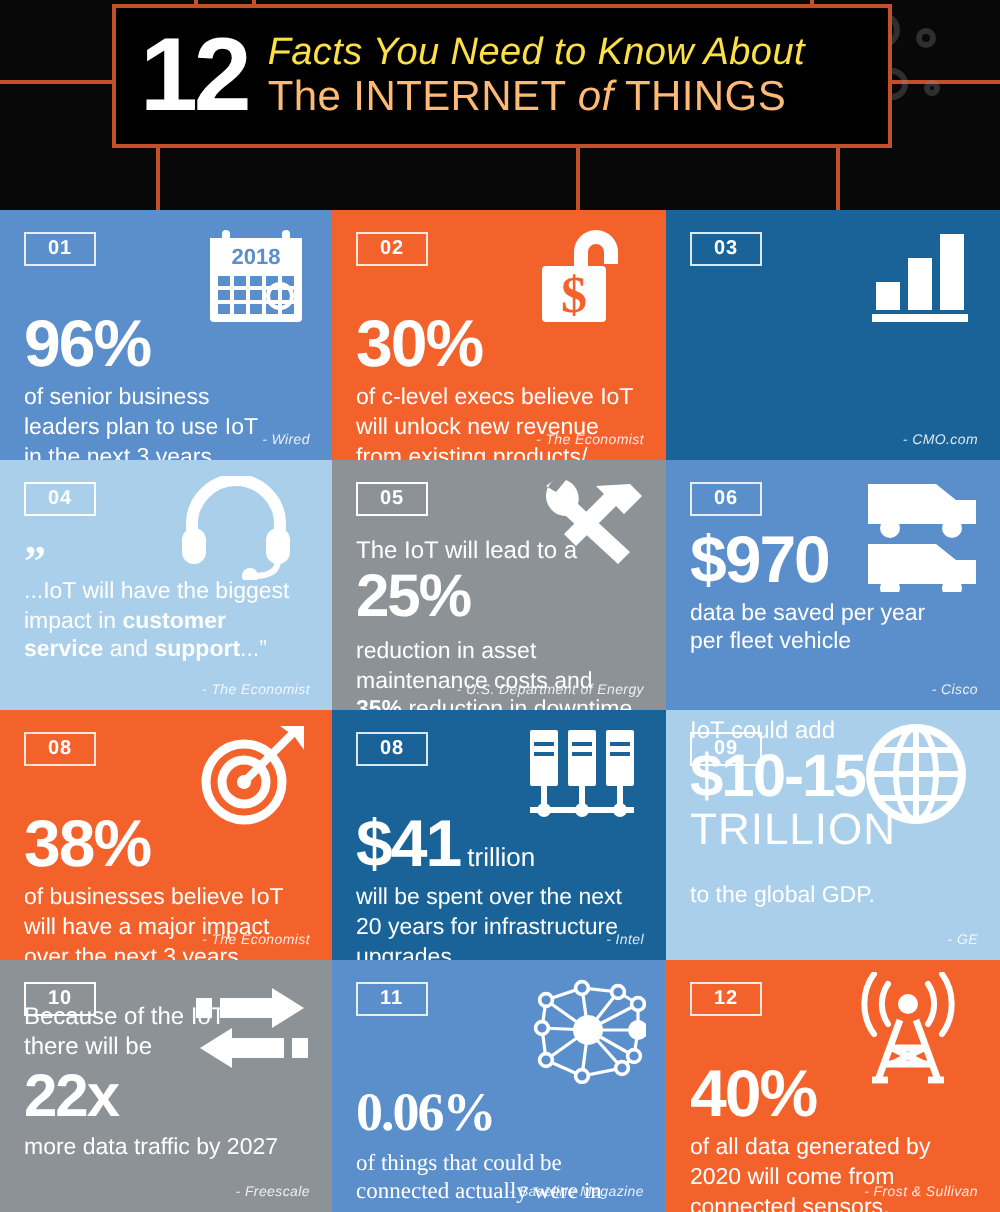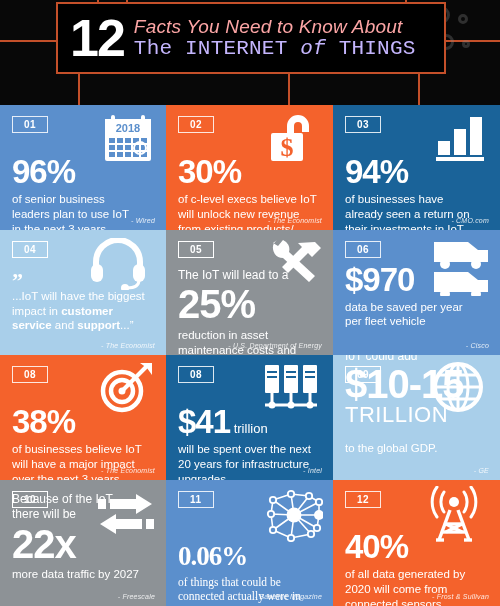--- a/index.html
+++ b/index.html
@@ -36,22 +36,22 @@
   .title-box {
     position:absolute; left:56px; top:2px; width:390px; height:72px;
     border:2px solid #c4502a; background:#000;
     display:flex; align-items:center; padding-left:12px;
   }
   .big12 {
     font-size:52px; font-weight:bold; color:#fff; line-height:1;
     letter-spacing:-2px; margin-right:10px; font-family:"Liberation Sans", sans-serif;
   }
   .title-lines { display:flex; flex-direction:column; justify-content:center; }
-  .tl1 { font-size:19px; font-style:italic; color:#fca5a5; letter-spacing:.2px; line-height:1.12; font-weight:300; }
-  .tl2 { font-size:21px; color:#c4b5fd; letter-spacing:.2px; line-height:1.12; font-weight:300;font-family:Liberation Mono, monospace; }
+  .tl1 { font-size:19px; font-style:italic; color:#fde047; letter-spacing:.2px; line-height:1.12; font-weight:300; }
+  .tl2 { font-size:21px; color:#fdba74; letter-spacing:.2px; line-height:1.12; font-weight:300; }
   .tl2 em { font-style:italic; }
 
   
   .grid {
     position:absolute; left:0; top:105px; width:500px; height:579px;
     display:grid;
     grid-template-columns:166px 167px 167px;
     grid-template-rows:125px 125px 125px 126px;
     gap:0;
   }
@@ -70,21 +70,21 @@
   }
   .bg-ltblue .badge, .bg-gray .badge { border-color:#fff; color:#fff; }
 
   .body-txt { color:#fff; font-size:11.5px; line-height:1.28; font-weight:400; }
   .body-txt b { font-weight:bold; }
   .stat {
     color:#fff; font-weight:bold; line-height:.95;
     letter-spacing:-1px; display:block;
   }
   .s-xl { font-size:33px;margin-top:17px; }
-  .s-lg { font-size:40px; }
+  .s-lg { font-size:30px; }
   .s-md { font-size:27px; }
   .stat .suffix { font-size:13px; font-weight:400; letter-spacing:0; }
   .trillion { color:#fff; font-size:22px; font-weight:400; letter-spacing:.5px; line-height:1; display:block; }
   .quote-mark { color:#fff; font-size:22px; font-weight:bold; line-height:.6; display:block; margin-bottom:2px;
                 font-family:"Liberation Serif", serif; }
   .source {
     position:absolute; right:11px; bottom:6px;
     color:rgba(255,255,255,.85); font-size:7px; font-style:italic; letter-spacing:.2px;
   }
   .txt-block { position:relative; }
@@ -185,24 +185,20 @@
     <div class="card bg-darkblue">
       <div class="badge">03</div>
       <div class="icon" style="right:14px;top:10px;">
         <svg width="50" height="46" viewBox="0 0 50 46">
           <rect x="2" y="26" width="12" height="14" fill="#fff"></rect>
           <rect x="18" y="14" width="12" height="26" fill="#fff"></rect>
           <rect x="34" y="2" width="12" height="38" fill="#fff"></rect>
           <rect x="0" y="42" width="48" height="4" fill="#fff"></rect>
         </svg>
       </div>
-      <div class="txt-block" style="margin-top:10px;">
-        <span class="stat s-xl">94%</span>
-        <div class="body-txt" style="margin-top:5px;max-width:125px;">of businesses have already seen a return on their investments in IoT.</div>
-      </div>
       <div class="source">- CMO.com</div>
     </div>
 
     <div class="card bg-ltblue">
       <div class="badge">04</div>
       <div class="icon" style="right:20px;top:8px;">
         <svg width="56" height="52" viewBox="0 0 56 52">
           <path d="M6 30 V24 a22 22 0 0 1 44 0 v6" fill="none" stroke="#fff" stroke-width="6"></path>
           <rect x="1" y="26" width="12" height="18" rx="6" fill="#fff"></rect>
           <rect x="43" y="26" width="12" height="18" rx="6" fill="#fff"></rect>

